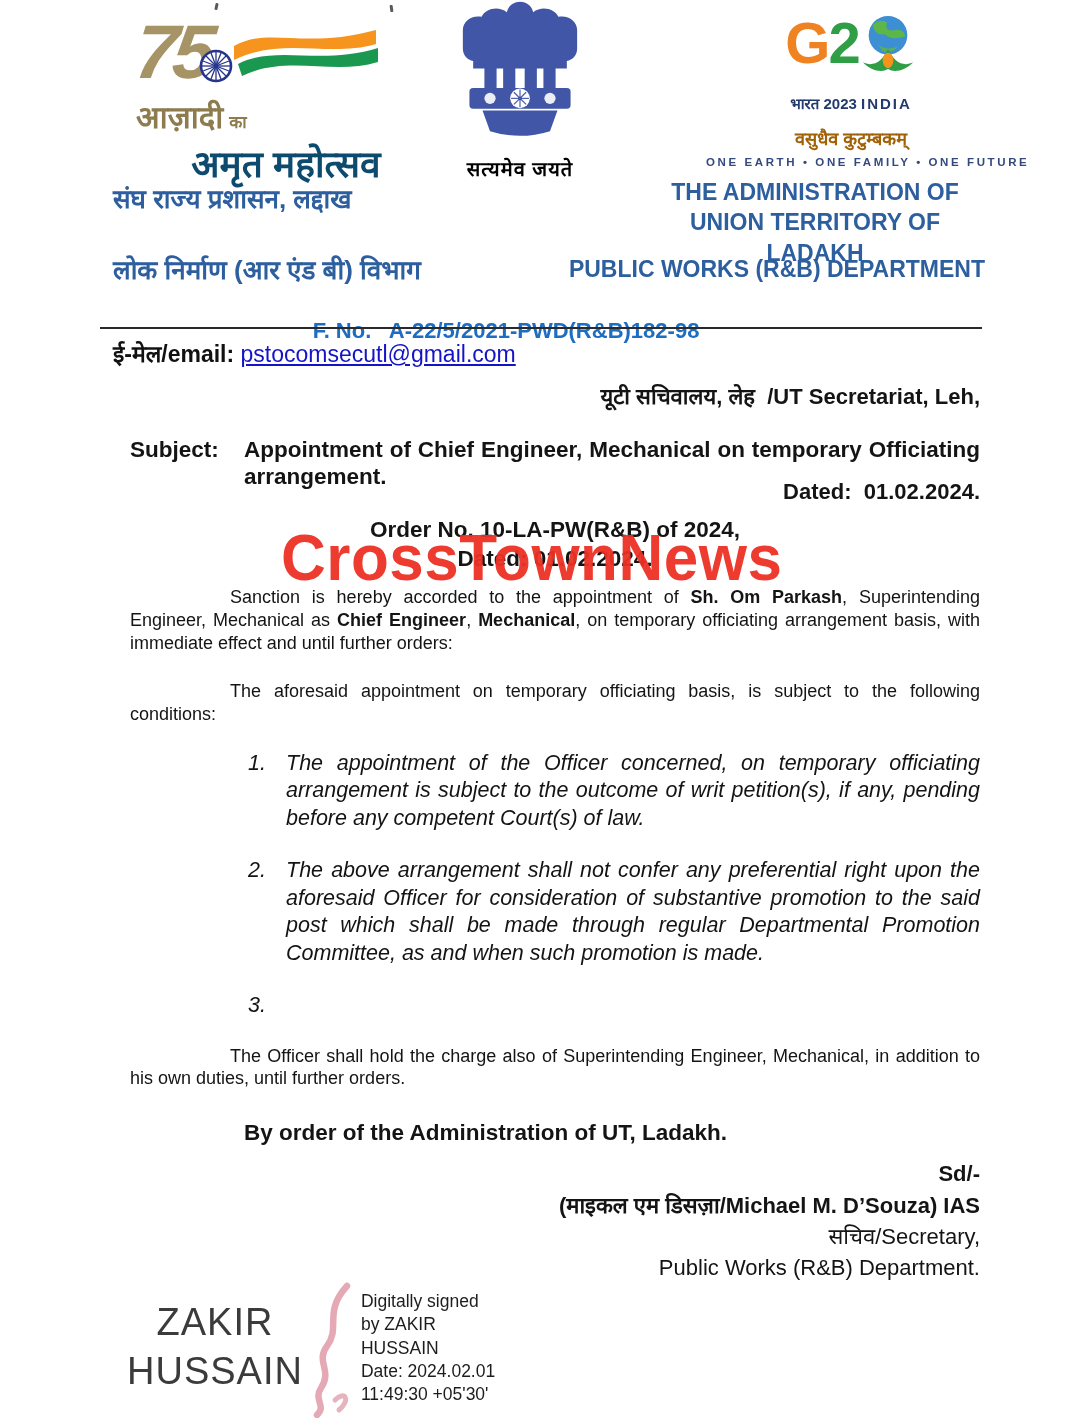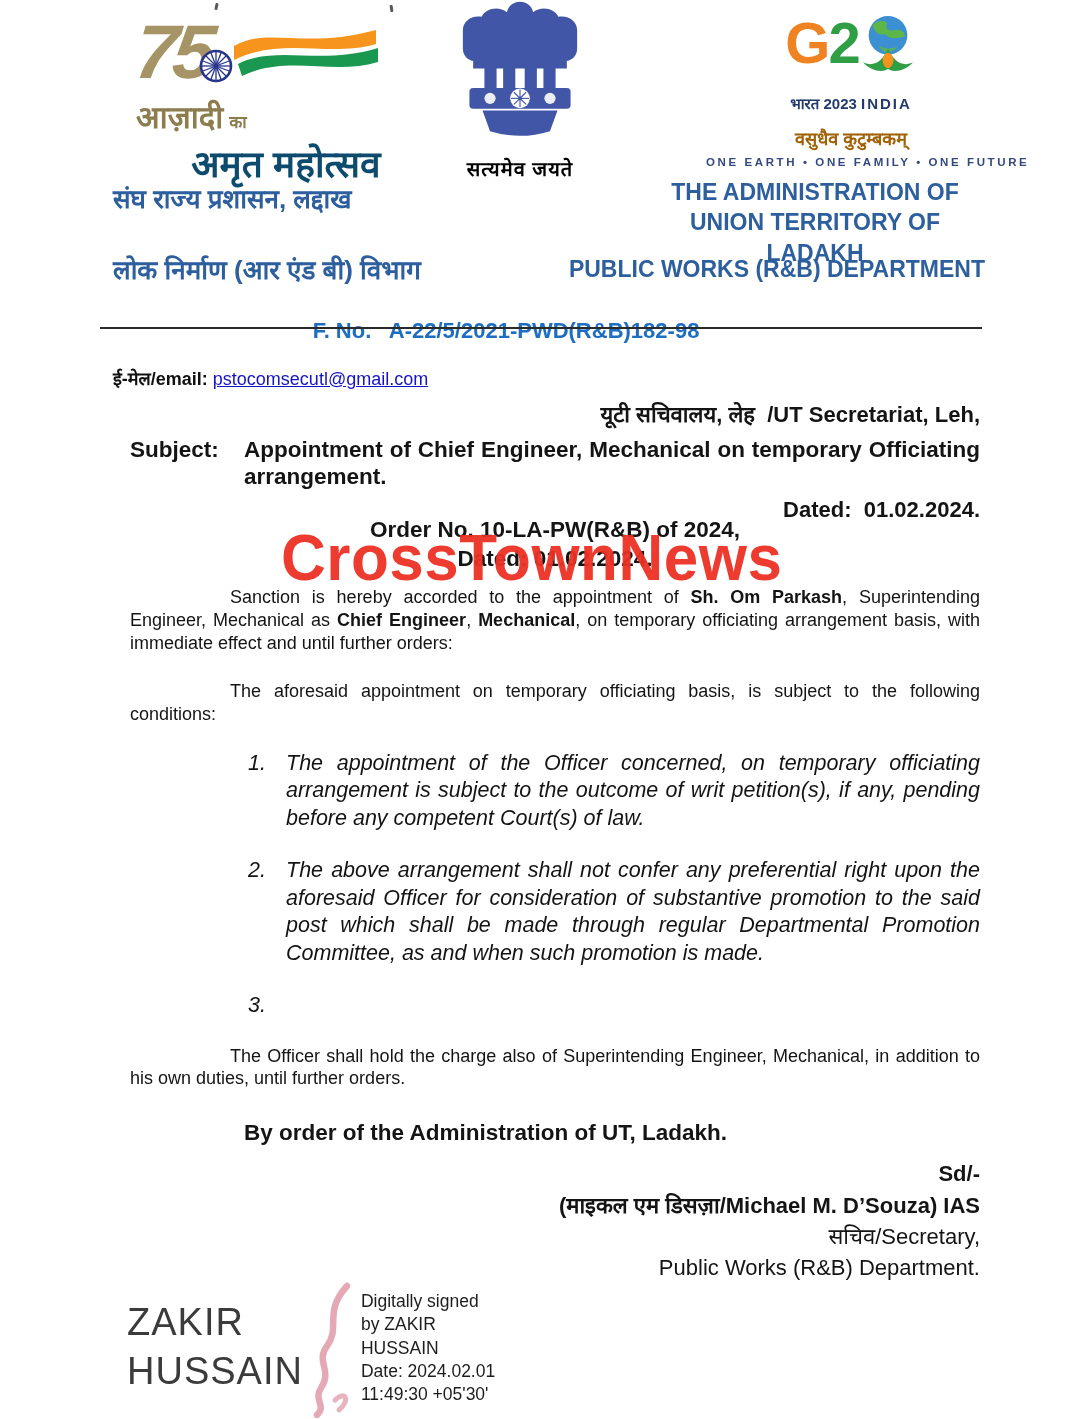--- a/index.html
+++ b/index.html
@@ -40,24 +40,24 @@
   
   .admin-hi { position:absolute; left:113px; top:180px; font-size:26px; font-weight:700; color:#2d5f9f; }
   .dept-hi  { position:absolute; left:113px; top:251px; font-size:26px; font-weight:700; color:#2d5f9f; }
   .admin-en { position:absolute; right:95px; top:177px; width:340px; text-align:center;
               font-size:23px; font-weight:700; color:#2d5f9f; line-height:1.32; }
   .dept-en  { position:absolute; right:95px; top:256px; font-size:23px; font-weight:700; color:#2d5f9f; }
   .file-no  { position:absolute; left:0; top:290px; width:1012px; text-align:center;
               font-size:22px; font-weight:700; color:#1d6ec2; white-space:pre-wrap;margin-top:28px; }
   .rule { position:absolute; left:100px; right:98px; top:327px; border-top:2px solid #2a2a2a; }
 
-  .contact-left { position:absolute; left:113px; top:337px; font-size:18px;margin-top:29px; }
+  .contact-left { position:absolute; left:113px; top:337px; font-size:23px; }
   .email-label { font-weight:700; color:#111; white-space:pre-wrap; }
   .email-link { color:#1513c8; text-decoration:underline; }
-  .contact-right { position:absolute; right:100px; top:335px; text-align:right;
+  .contact-right { position:absolute; right:100px; top:317px; text-align:right;
                    font-size:22px; font-weight:700; line-height:1.45; white-space:pre-wrap; }
 
   
   .content { position:absolute; left:130px; right:100px; top:436px; }
   .subject { display:flex; font-weight:700; font-size:22.5px; line-height:1.22; }
   .subject-label { flex:none; width:114px; }
   .subject-text { flex:1; text-align:justify; }
   .order-block { margin-top:24px; text-align:center; font-weight:700; font-size:22.5px; line-height:1.3; }
   .para { font-size:18px; line-height:1.27; text-align:justify; }
   .p1 { margin-top:13px; text-indent:100px; }
@@ -74,21 +74,21 @@
 
   
   .watermark {
     position:absolute; left:281px; top:522px; z-index:6;
     font-size:62px; font-weight:700; color:#ee3124; opacity:0.95;
     white-space:nowrap; letter-spacing:0.5px; transform:scaleY(1.04);
   }
 
   
   .dsign { position:absolute; left:127px; top:1280px; display:flex; align-items:flex-start; z-index:4; }
-  .dsign-name { font-size:38px; color:#3b3b3b; line-height:1.28; letter-spacing:1px; margin-top:18px; }
+  .dsign-name { font-size:38px; color:#3b3b3b; line-height:1.28; letter-spacing:1px; margin-top:18px;text-align:center; }
   .dsign-swoosh { margin-left:2px; margin-right:6px; margin-top:2px; }
   .dsign-details { font-size:17.5px; line-height:1.33; color:#1d1d1d; margin-top:10px; white-space:pre-wrap; }
 </style>
 </head>
 <body>
 
 <div class="page">
 
   <div class="artifact a1"></div>
   <div class="artifact a2"></div>

